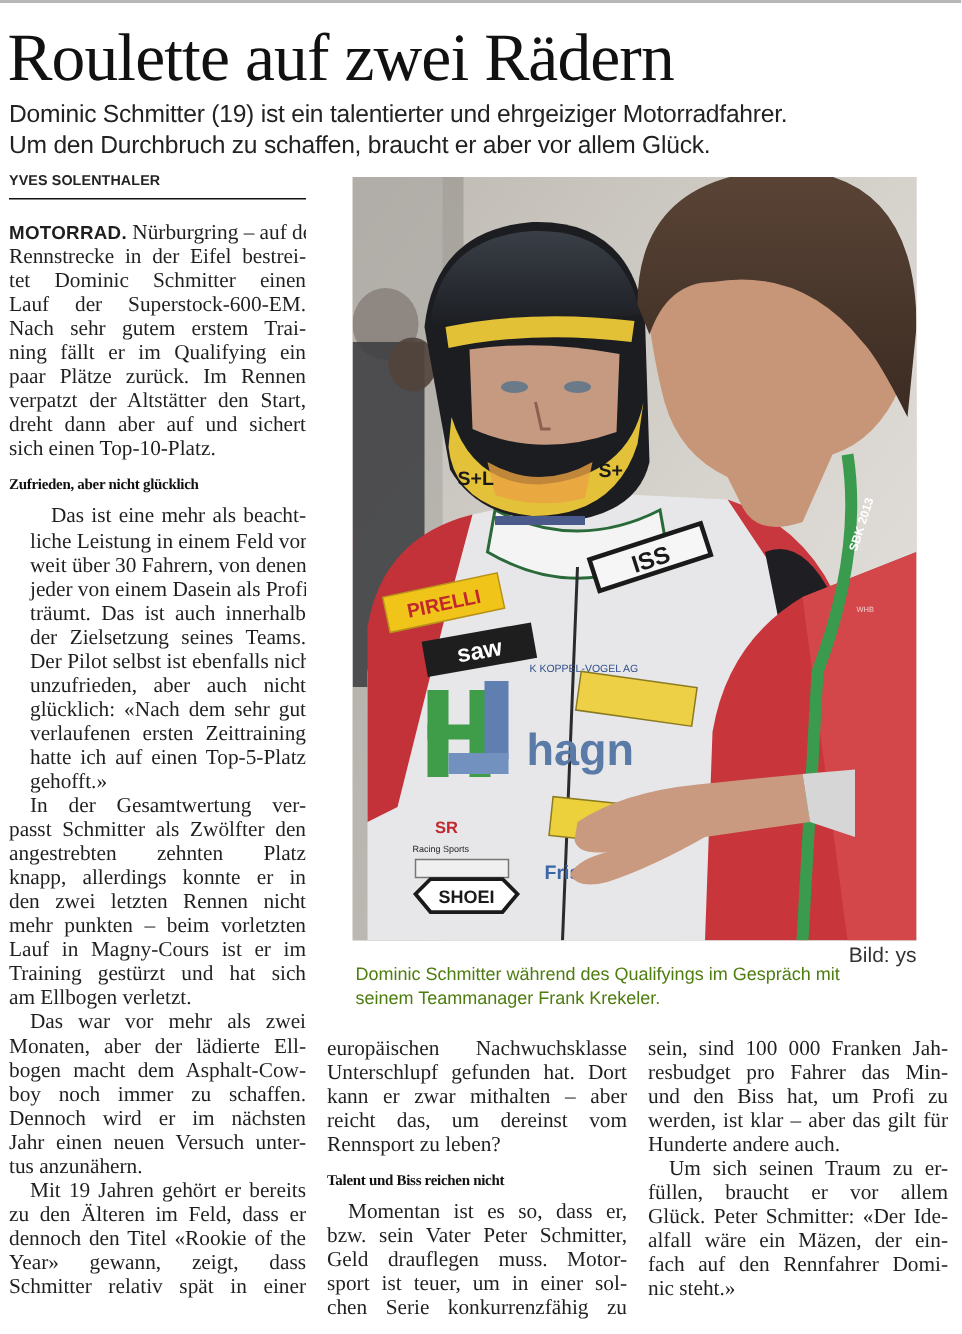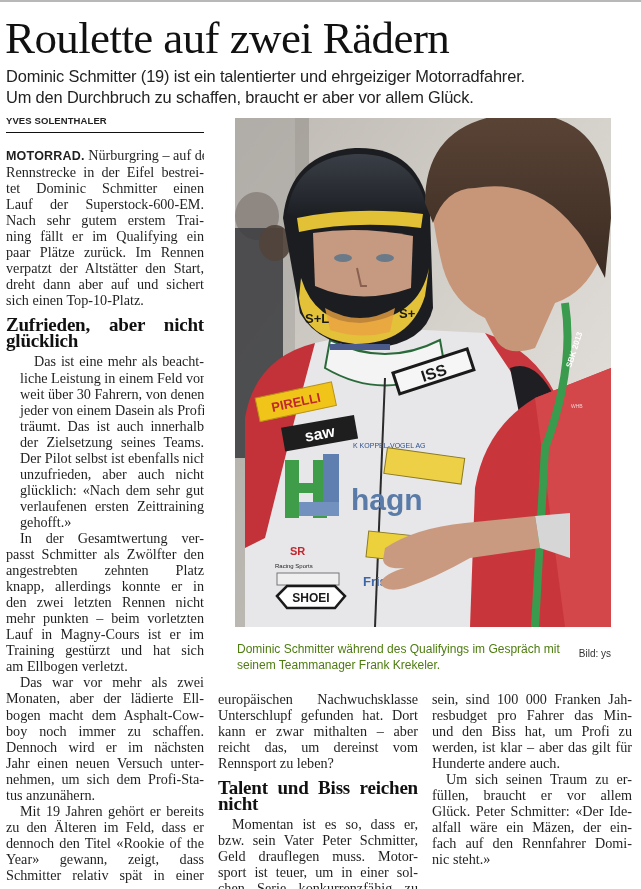--- a/index.html
+++ b/index.html
@@ -40,36 +40,36 @@
   .col p { text-indent: 0; }
   .col p.indent { text-indent: 14px; }
   .col .line { display: block; text-align: justify; text-align-last: justify; white-space: nowrap; overflow: hidden; }
   .col .line.last { text-align-last: left; }
   .col .dateline {
     font-family: "Liberation Sans", "DejaVu Sans", sans-serif;
     font-weight: bold; font-size: 12.5px; letter-spacing: 0.2px;
   }
   .col h3 {
     font-family: "Liberation Serif", "DejaVu Serif", serif;
-    font-weight: bold; font-size: 19px; line-height: 16px;
+    font-weight: bold; font-size: 10px; line-height: 16px;
     margin: 9px 0 4px 0; letter-spacing: -0.2px; color: #111;
   }
 
   .col-1 { left: 6px; top: 147px; width: 198px; }
   .col-2 { left: 218px; top: 691px; width: 200px; }
   .col-3 { left: 432px; top: 691px; width: 200px; }
 
   .photo {
     position: absolute; left: 235px; top: 118px; width: 376px; height: 509px;
     overflow: hidden; background: #c9c4bf;
   }
   .credit {
     position: absolute; left: 560px; top: 628px; width: 51px; text-align: right;
     font-family: "Liberation Sans", "DejaVu Sans", sans-serif;
-    font-size: 10px; color: #333; margin-top: 20px;
+    font-size: 14px; color: #333;
   }
   .caption {
     position: absolute; left: 237px; top: 641px; width: 380px;
     font-family: "Liberation Sans", "DejaVu Sans", sans-serif;
     font-size: 12px; line-height: 16px; color: #4d7c0f;
   }
   .caption span { display: block; white-space: nowrap; }
 </style>
 </head>
 <body>
@@ -103,41 +103,41 @@
     <span class="line" style="padding-left:14px">Das ist eine mehr als beacht-</span>
     <span class="line">liche Leistung in einem Feld von</span>
     <span class="line">weit über 30 Fahrern, von denen</span>
     <span class="line">jeder von einem Dasein als Profi</span>
     <span class="line">träumt. Das ist auch innerhalb</span>
     <span class="line">der Zielsetzung seines Teams.</span>
     <span class="line">Der Pilot selbst ist ebenfalls nicht</span>
     <span class="line">unzufrieden, aber auch nicht</span>
     <span class="line">glücklich: «Nach dem sehr gut</span>
     <span class="line">verlaufenen ersten Zeittraining</span>
+    <span class="line">hatte ich auf einen Top-5-Platz</span>
     <span class="line last">gehofft.»</span>
   </p>
   <p>
     <span class="line" style="padding-left:14px">In der Gesamtwertung ver-</span>
     <span class="line">passt Schmitter als Zwölfter den</span>
     <span class="line">angestrebten zehnten Platz</span>
     <span class="line">knapp, allerdings konnte er in</span>
     <span class="line">den zwei letzten Rennen nicht</span>
     <span class="line">mehr punkten – beim vorletzten</span>
     <span class="line">Lauf in Magny-Cours ist er im</span>
     <span class="line">Training gestürzt und hat sich</span>
     <span class="line last">am Ellbogen verletzt.</span>
   </p>
   <p>
     <span class="line" style="padding-left:14px">Das war vor mehr als zwei</span>
     <span class="line">Monaten, aber der lädierte Ell-</span>
     <span class="line">bogen macht dem Asphalt-Cow-</span>
     <span class="line">boy noch immer zu schaffen.</span>
     <span class="line">Dennoch wird er im nächsten</span>
     <span class="line">Jahr einen neuen Versuch unter-</span>
-    <span class="line">nehmen, um sich dem Profi-Sta-</span>
     <span class="line last">tus anzunähern.</span>
   </p>
   <p>
     <span class="line" style="padding-left:14px">Mit 19 Jahren gehört er bereits</span>
     <span class="line">zu den Älteren im Feld, dass er</span>
     <span class="line">dennoch den Titel «Rookie of the</span>
     <span class="line">Year» gewann, zeigt, dass</span>
     <span class="line">Schmitter relativ spät in einer</span>
   </p>
 </div>

